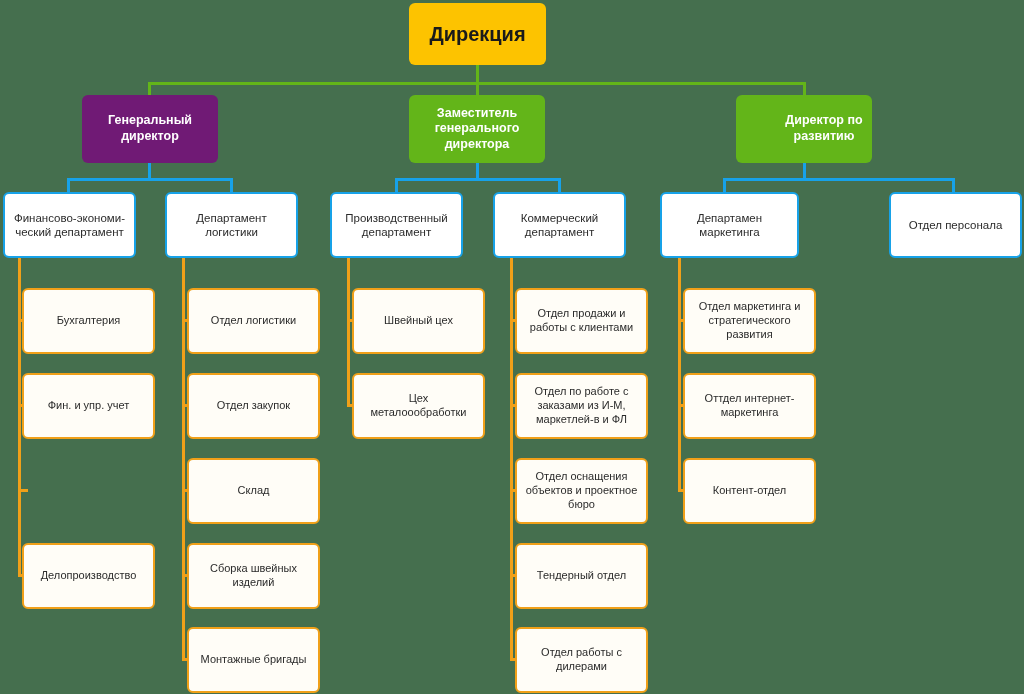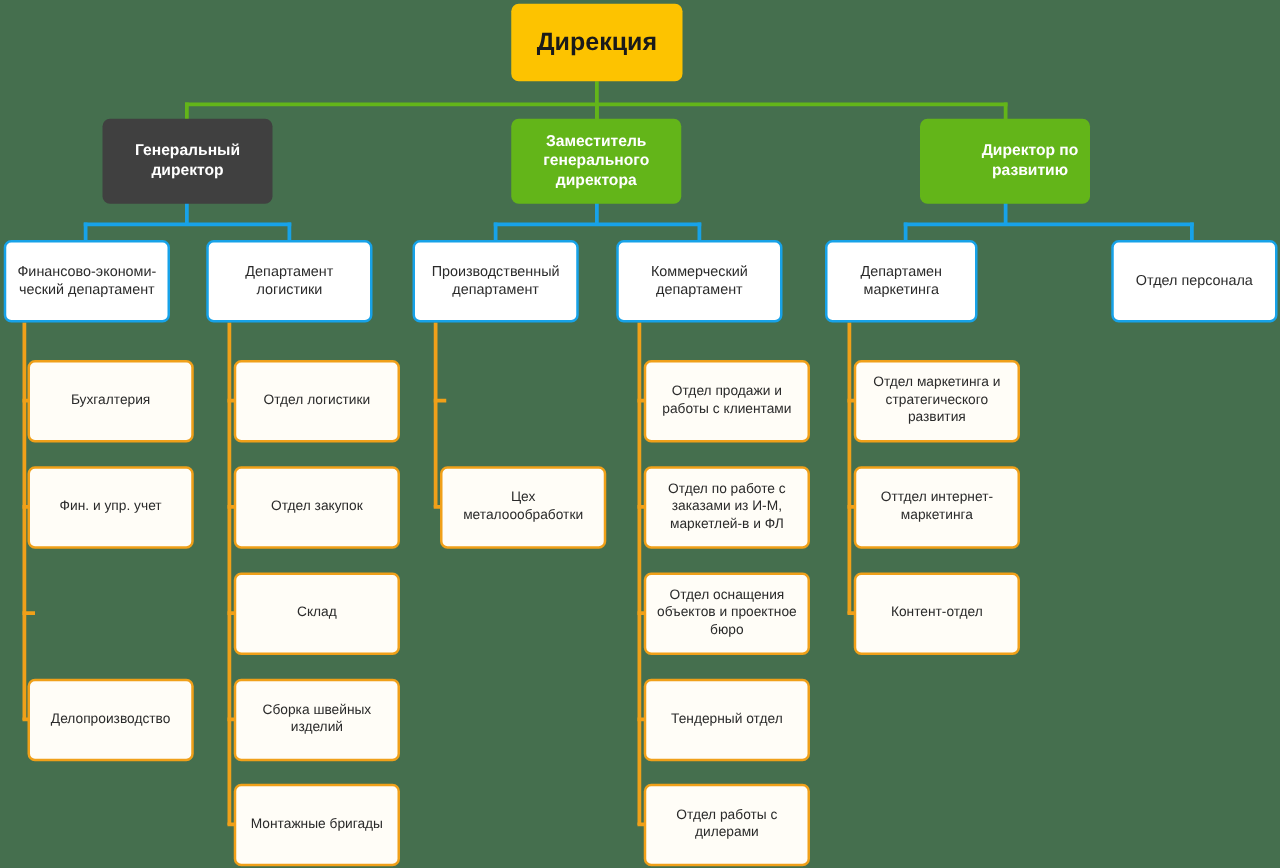--- a/index.html
+++ b/index.html
@@ -126,41 +126,42 @@
   <div class="conn c-orange" style="left: 510px; top: 574px; width: 10px; height: 3px; background: rgb(240, 160, 25);"></div>
   <div class="conn c-orange" style="left: 510px; top: 658px; width: 10px; height: 3px; background: rgb(240, 160, 25);"></div>
 
   <div class="conn c-orange" style="left: 678px; top: 258px; width: 3px; height: 233px; background: rgb(240, 160, 25);"></div>
   <div class="conn c-orange" style="left: 678px; top: 319px; width: 10px; height: 3px; background: rgb(240, 160, 25);"></div>
   <div class="conn c-orange" style="left: 678px; top: 404px; width: 10px; height: 3px; background: rgb(240, 160, 25);"></div>
   <div class="conn c-orange" style="left: 678px; top: 489px; width: 10px; height: 3px; background: rgb(240, 160, 25);"></div>
 
   <div class="box lv-root" style="left: 409px; top: 3px; width: 137px; height: 62px; background: rgb(253, 195, 0);">Дирекция</div>
 
-  <div class="box lv-dir" style="left: 82px; top: 95px; width: 136px; height: 68px; background: #404040;">Генеральный директор</div>
+  <div class="box lv-dir" style="left: 82px; top: 95px; width: 136px; height: 68px; background: #701a75;">Генеральный директор</div>
   <div class="box lv-dir" style="left: 409px; top: 95px; width: 136px; height: 68px; background: rgb(99, 181, 25);">Заместитель генерального директора</div>
   <div class="box lv-dir" style="left: 736px; top: 95px; width: 136px; height: 68px; background: rgb(99, 181, 25); padding-left: 48px;">Директор по развитию</div>
 
   <div class="box lv-dept" style="left: 3px; top: 192px; width: 133px; height: 66px; border-color: rgb(23, 162, 232);">Финансово-экономи-ческий департамент</div>
   <div class="box lv-dept" style="left: 165px; top: 192px; width: 133px; height: 66px; border-color: rgb(23, 162, 232);">Департамент логистики</div>
   <div class="box lv-dept" style="left: 330px; top: 192px; width: 133px; height: 66px; border-color: rgb(23, 162, 232);">Производственный департамент</div>
   <div class="box lv-dept" style="left: 493px; top: 192px; width: 133px; height: 66px; border-color: rgb(23, 162, 232);">Коммерческий департамент</div>
-  <div class="box lv-dept" style="left: 660px; top: 192px; width: 122px; height: 66px; border-color: rgb(23, 162, 232);">Департамен маркетинга</div>
+  <div class="box lv-dept" style="left: 660px; top: 192px; width: 139px; height: 66px; border-color: rgb(23, 162, 232);">Департамен маркетинга</div>
   <div class="box lv-dept" style="left: 889px; top: 192px; width: 133px; height: 66px; border-color: rgb(23, 162, 232);">Отдел персонала</div>
 
   <div class="box lv-unit" style="left: 22px; top: 288px; width: 133px; height: 66px; border-color: rgb(240, 160, 25);">Бухгалтерия</div>
   <div class="box lv-unit" style="left: 22px; top: 373px; width: 133px; height: 66px; border-color: rgb(240, 160, 25);">Фин. и упр. учет</div>
   <div class="box lv-unit" style="left: 22px; top: 543px; width: 133px; height: 66px; border-color: rgb(240, 160, 25);">Делопроизводство</div>
 
   <div class="box lv-unit" style="left: 187px; top: 288px; width: 133px; height: 66px; border-color: rgb(240, 160, 25);">Отдел логистики</div>
   <div class="box lv-unit" style="left: 187px; top: 373px; width: 133px; height: 66px; border-color: rgb(240, 160, 25);">Отдел закупок</div>
   <div class="box lv-unit" style="left: 187px; top: 458px; width: 133px; height: 66px; border-color: rgb(240, 160, 25);">Склад</div>
   <div class="box lv-unit" style="left: 187px; top: 543px; width: 133px; height: 66px; border-color: rgb(240, 160, 25);">Сборка швейных изделий</div>
   <div class="box lv-unit" style="left: 187px; top: 627px; width: 133px; height: 66px; border-color: rgb(240, 160, 25);">Монтажные бригады</div>
 
+  <div class="box lv-unit" style="left: 352px; top: 288px; width: 133px; height: 66px; border-color: rgb(240, 160, 25);">Швейный цех</div>
   <div class="box lv-unit" style="left: 352px; top: 373px; width: 133px; height: 66px; border-color: rgb(240, 160, 25);">Цех металооoбработки</div>
 
   <div class="box lv-unit" style="left: 515px; top: 288px; width: 133px; height: 66px; border-color: rgb(240, 160, 25);">Отдел продажи и работы с клиентами</div>
   <div class="box lv-unit" style="left: 515px; top: 373px; width: 133px; height: 66px; border-color: rgb(240, 160, 25);">Отдел по работе с заказами из И-М, маркетлей-в и ФЛ</div>
   <div class="box lv-unit" style="left: 515px; top: 458px; width: 133px; height: 66px; border-color: rgb(240, 160, 25);">Отдел оснащения объектов и проектное бюро</div>
   <div class="box lv-unit" style="left: 515px; top: 543px; width: 133px; height: 66px; border-color: rgb(240, 160, 25);">Тендерный отдел</div>
   <div class="box lv-unit" style="left: 515px; top: 627px; width: 133px; height: 66px; border-color: rgb(240, 160, 25);">Отдел работы с дилерами</div>
 
   <div class="box lv-unit" style="left: 683px; top: 373px; width: 133px; height: 66px; border-color: rgb(240, 160, 25);">Оттдел интернет-маркетинга</div>
   <div class="box lv-unit" style="left: 683px; top: 288px; width: 133px; height: 66px; border-color: rgb(240, 160, 25);">Отдел маркетинга и стратегического развития</div>

